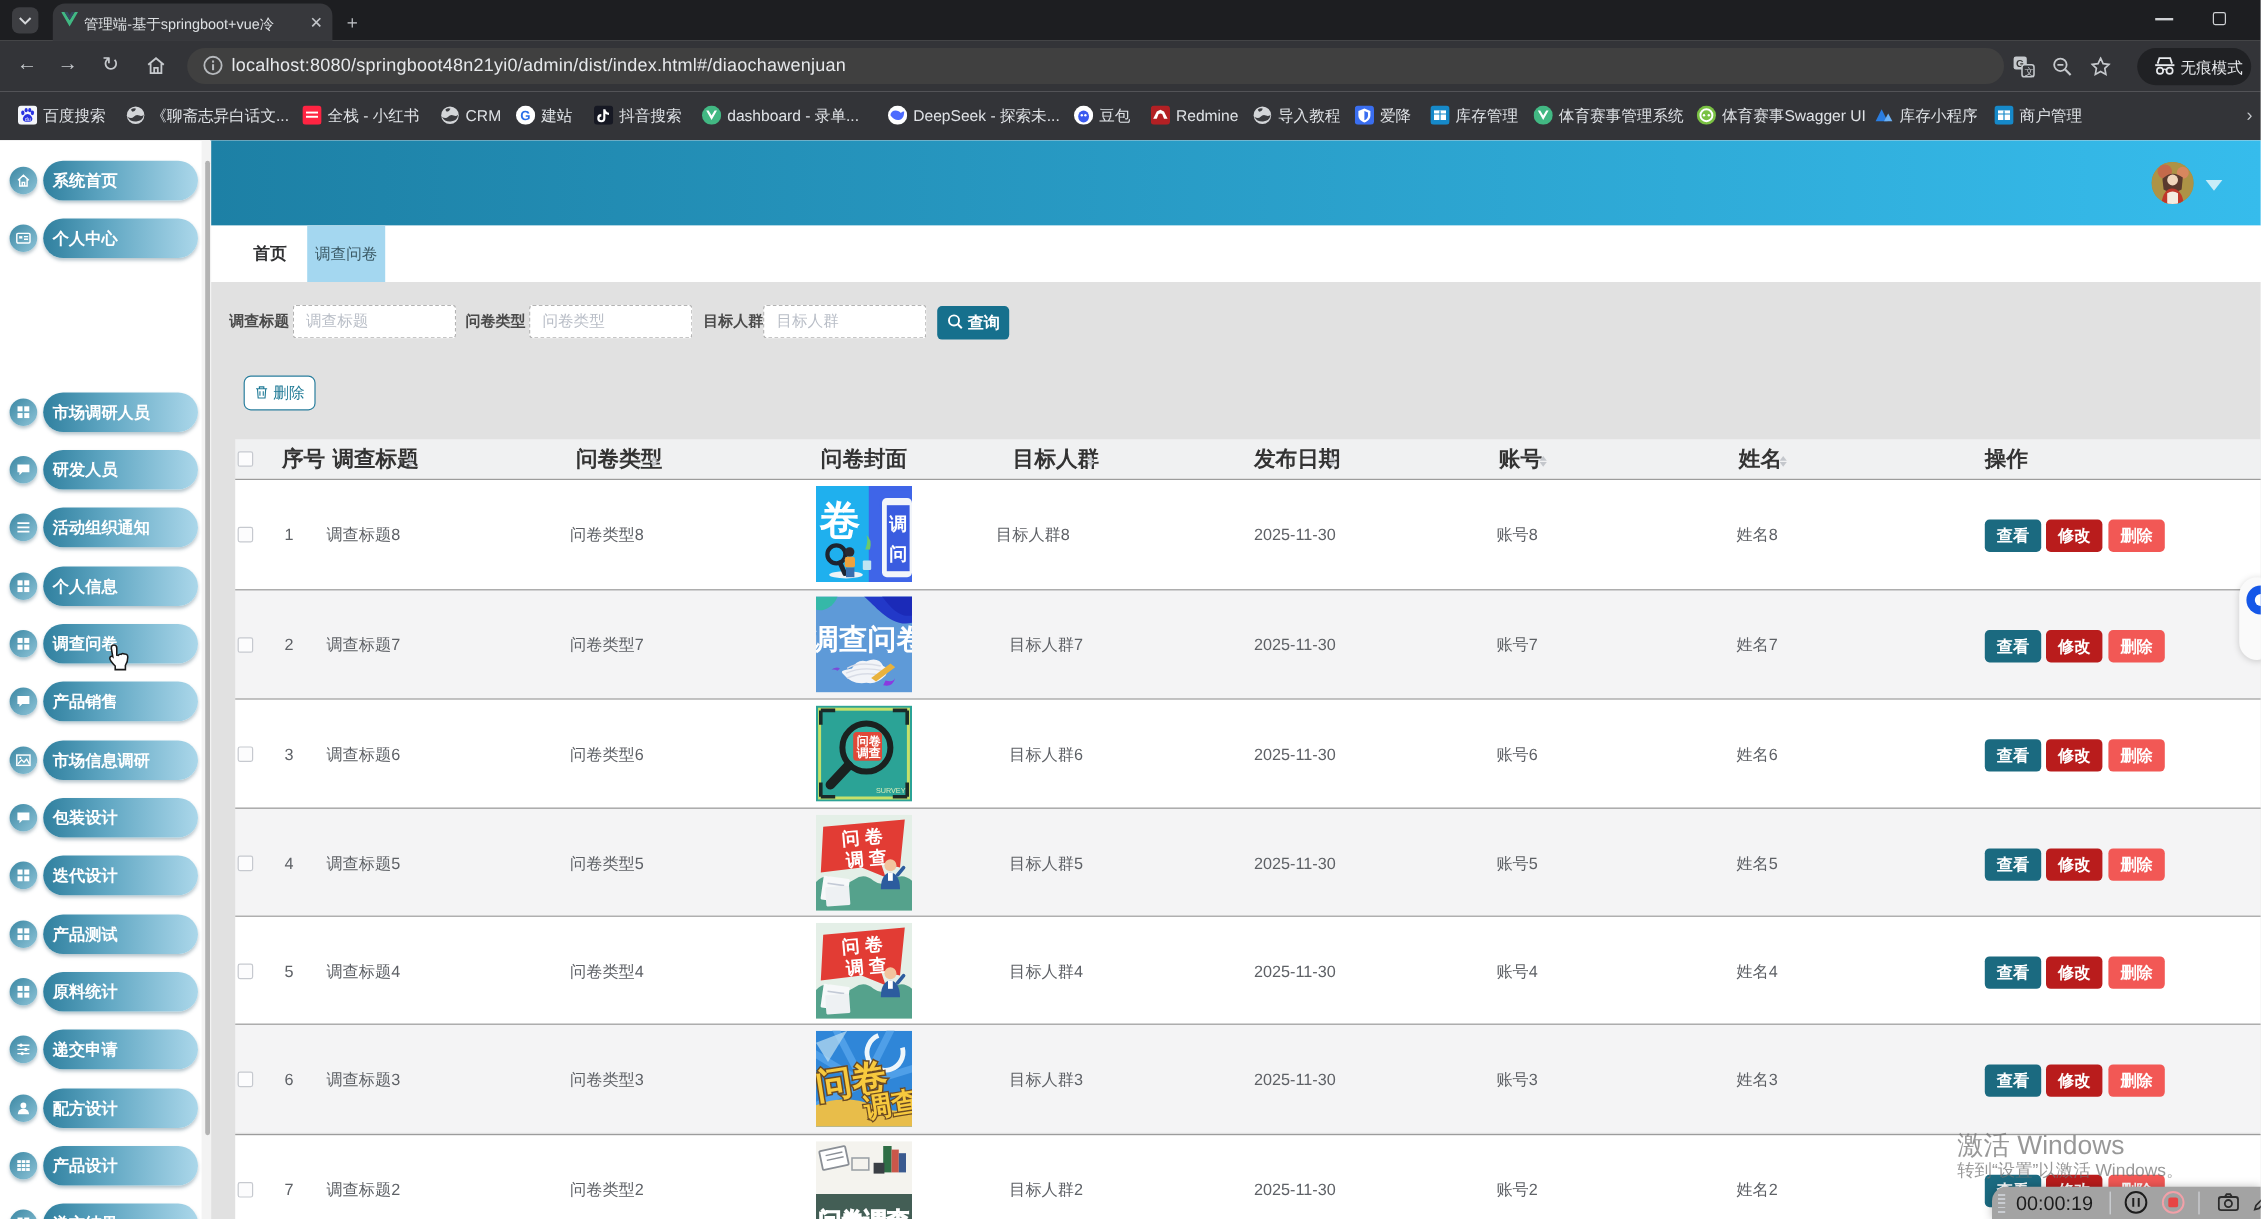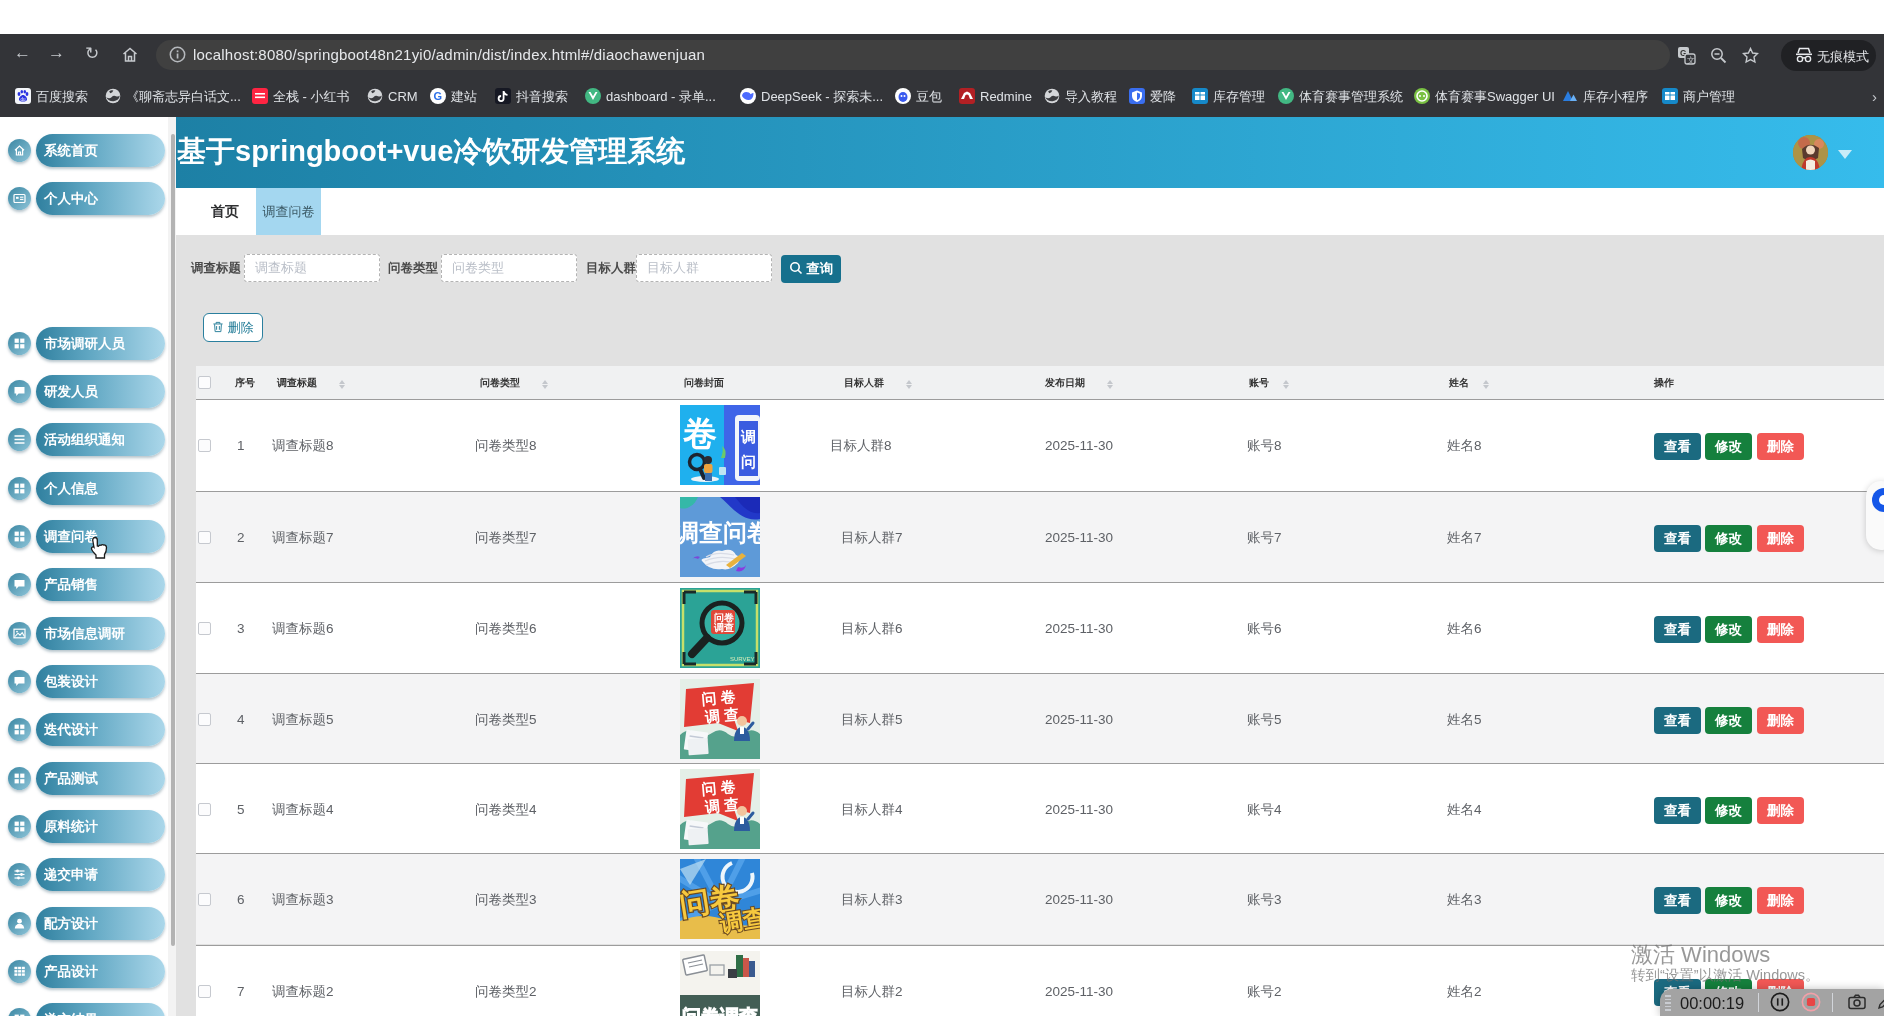--- a/index.html
+++ b/index.html
@@ -39,31 +39,31 @@
 
 
 .flabel { position:absolute; top:19px; height:28px; line-height:28px; font-size:12.5px; font-weight:bold; color:#4a4a4a; }
 .finput { position:absolute; top:19px; width:136px; height:28px; background:#fff; border:1px dashed #b3b3b3; border-radius:3px; line-height:26px; font-size:13px; color:#b9bec7; padding-left:10px; }
 #qbtn { position:absolute; left:606px; top:20px; width:60px; height:28px; background:#16708d; border-radius:4px; color:#fff; font-size:13.5px; font-weight:bold; text-align:center; line-height:28px; }
 #delbtn { position:absolute; left:28px; top:78px; width:60px; height:29px; background:#fff; border:1px solid #2a7f9e; border-radius:6px; color:#1f7a96; font-size:13px; text-align:center; line-height:27px; }
 
 
 #tbl { position:absolute; left:21px; top:131px; width:1688px; height:650px; }
 #thead { position:absolute; left:0; top:0; width:1688px; height:33px; background:#f0f1f2; }
-.th { position:absolute; top:0; height:33px; line-height:33px; font-size:10px; font-weight:bold; color:#333; }
+.th { position:absolute; top:0; height:33px; line-height:33px; font-size:18px; font-weight:bold; color:#333; }
 .row { position:absolute; left:0; width:1688px; height:91px; border-top:1px solid #9c9c9c; }
 .row:first-of-type { border-top:none; }
 .even { background:#fff; }
 .odd { background:#f4f4f5; }
 .td { position:absolute; top:0; height:91px; line-height:91px; font-size:13.5px; color:#5e6166; }
 .cb { position:absolute; width:13px; height:13px; border:1px solid #c6c9cf; background:#fcfcfd; border-radius:2px; }
 .imgc { position:absolute; left:484px; top:5px; width:80px; height:80px; }
 .btn { position:absolute; top:33px; width:47px; height:27px; border-radius:4px; color:#fff; font-size:13.5px; font-weight:bold; text-align:center; line-height:27px; }
 .b1 { background:#1b6a80; }
-.b2 { background:#15803d; }
+.b2 { background:#b91c1c; }
 .b3 { background:#f25855; }
 .sarr { position:absolute; top:14px; width:7px; height:9px; }
 .sarr:before { content:""; position:absolute; left:0; top:0; border-left:3.5px solid transparent; border-right:3.5px solid transparent; border-bottom:4px solid #c4c7cc; }
 .sarr:after { content:""; position:absolute; left:0; bottom:0; border-left:3.5px solid transparent; border-right:3.5px solid transparent; border-top:4px solid #c4c7cc; }
 
 
 #side { position:absolute; left:0; top:0; width:175px; height:899px; background:#fff; }
 .mi { position:absolute; left:8px; width:159px; height:33px; }
 .mic { position:absolute; left:0; top:5px; width:23px; height:23px; border-radius:50%; background:linear-gradient(135deg,#3b87a3,#8ec4d8); box-shadow:0 2px 3px rgba(50,90,110,0.35); }
 .mic svg { position:absolute; left:5px; top:5px; }
@@ -83,20 +83,36 @@
 #fwidget .bc:after { content:""; position:absolute; left:7px; top:7px; width:10px; height:10px; border-radius:50%; background:#fff; }
 
 
 #rec { position:absolute; left:1660px; top:989px; width:224px; height:27px; background:#a3a3a3; border-radius:12px 0 0 0; box-shadow:0 0 8px rgba(0,0,0,0.25); }
 #rectime { position:absolute; left:20px; top:5px; font-size:16.5px; color:#1c1c1c; }
 </style>
 </head>
 <body>
 <div id="stage">
 
+<div id="tabbar">
+  <div id="tabchev"><svg width="12" height="8" viewBox="0 0 12 8" style="margin-top:7px">
+          <path d="M1.5 2 L6 6.5 L10.5 2" fill="none" stroke="#d5d7da" stroke-width="1.7"></path>
+        </svg></div>
+  <div id="tab">
+    <svg class="abs" style="left:7px;top:7px" width="14" height="13" viewBox="0 0 14 13">
+          <polygon points="0,0 2.8,0 7,6.9 11.2,0 14,0 7,12" fill="#41b883"></polygon>
+          <polygon points="2.8,0 7,6.9 11.2,0 8.6,0 7,2.7 5.4,0" fill="#35495e"></polygon>
+        </svg>
+    <div id="tabtitle">管理端-基于springboot+vue冷</div>
+    <div id="tabx">✕</div>
+  </div>
+  <div id="newtab">＋</div>
+  <div id="wmin"></div>
+  <div id="wmax"></div>
+</div>
 <div id="toolbar"></div>
 <div class="navic" style="left:14px">←</div>
 <div class="navic" style="left:48px">→</div>
 <div class="navic" style="left:85px">↻</div>
 <svg class="abs" style="left:121px;top:46px" width="18" height="18" viewBox="0 0 18 18">
       <path d="M2.5 8 L9 2.5 L15.5 8 M4.5 7 V15 H13.5 V7 M7.5 15 V10.5 H10.5 V15" fill="none" stroke="#c6c9cd" stroke-width="1.5"></path>
     </svg>
 <div id="urlbar">
   <svg class="abs" style="left:13px;top:6px" width="17" height="17" viewBox="0 0 17 17">
         <circle cx="8.5" cy="8.5" r="7.2" fill="none" stroke="#b6b9bd" stroke-width="1.5"></circle>
@@ -214,21 +230,20 @@
     <div class="bk" style="left:1662px"><span class="favsvg"><svg width="16" height="16" viewBox="0 0 16 16">
           <rect width="16" height="16" rx="3" fill="#1689c9"></rect>
           <rect x="3" y="4" width="10" height="8" fill="#fff"></rect>
           <line x1="3" y1="7" x2="13" y2="7" stroke="#1689c9" stroke-width="1"></line>
           <line x1="8" y1="4" x2="8" y2="12" stroke="#1689c9" stroke-width="1"></line>
         </svg></span>商户管理</div>
     <div class="bk" style="left:1872px;font-size:15px;color:#c6c9cd">›</div>
 
 <div id="page">
   <div id="phead">
-    <div id="ptitle">基于springboot+vue冷饮研发管理系统</div>
     <div id="avatar"><svg width="35" height="35" viewBox="0 0 35 35">
             <rect width="35" height="35" fill="#ad9346"></rect>
             <circle cx="11" cy="8" r="6" fill="#c46a4a"></circle>
             <circle cx="26" cy="9" r="5" fill="#d8875e"></circle>
             <path d="M9 14 Q17 6 26 13 L25 23 Q17 28 10 23 Z" fill="#5a3a2e"></path>
             <circle cx="17.5" cy="15" r="4.5" fill="#f0d6bc"></circle>
             <path d="M8 35 Q10 22 17 22 Q25 22 27 35 Z" fill="#c0392b"></path>
             <path d="M13 26 Q17.5 23 22 26 L22 35 L13 35 Z" fill="#f4ece0"></path>
           </svg></div>
     <div id="caret"></div>

